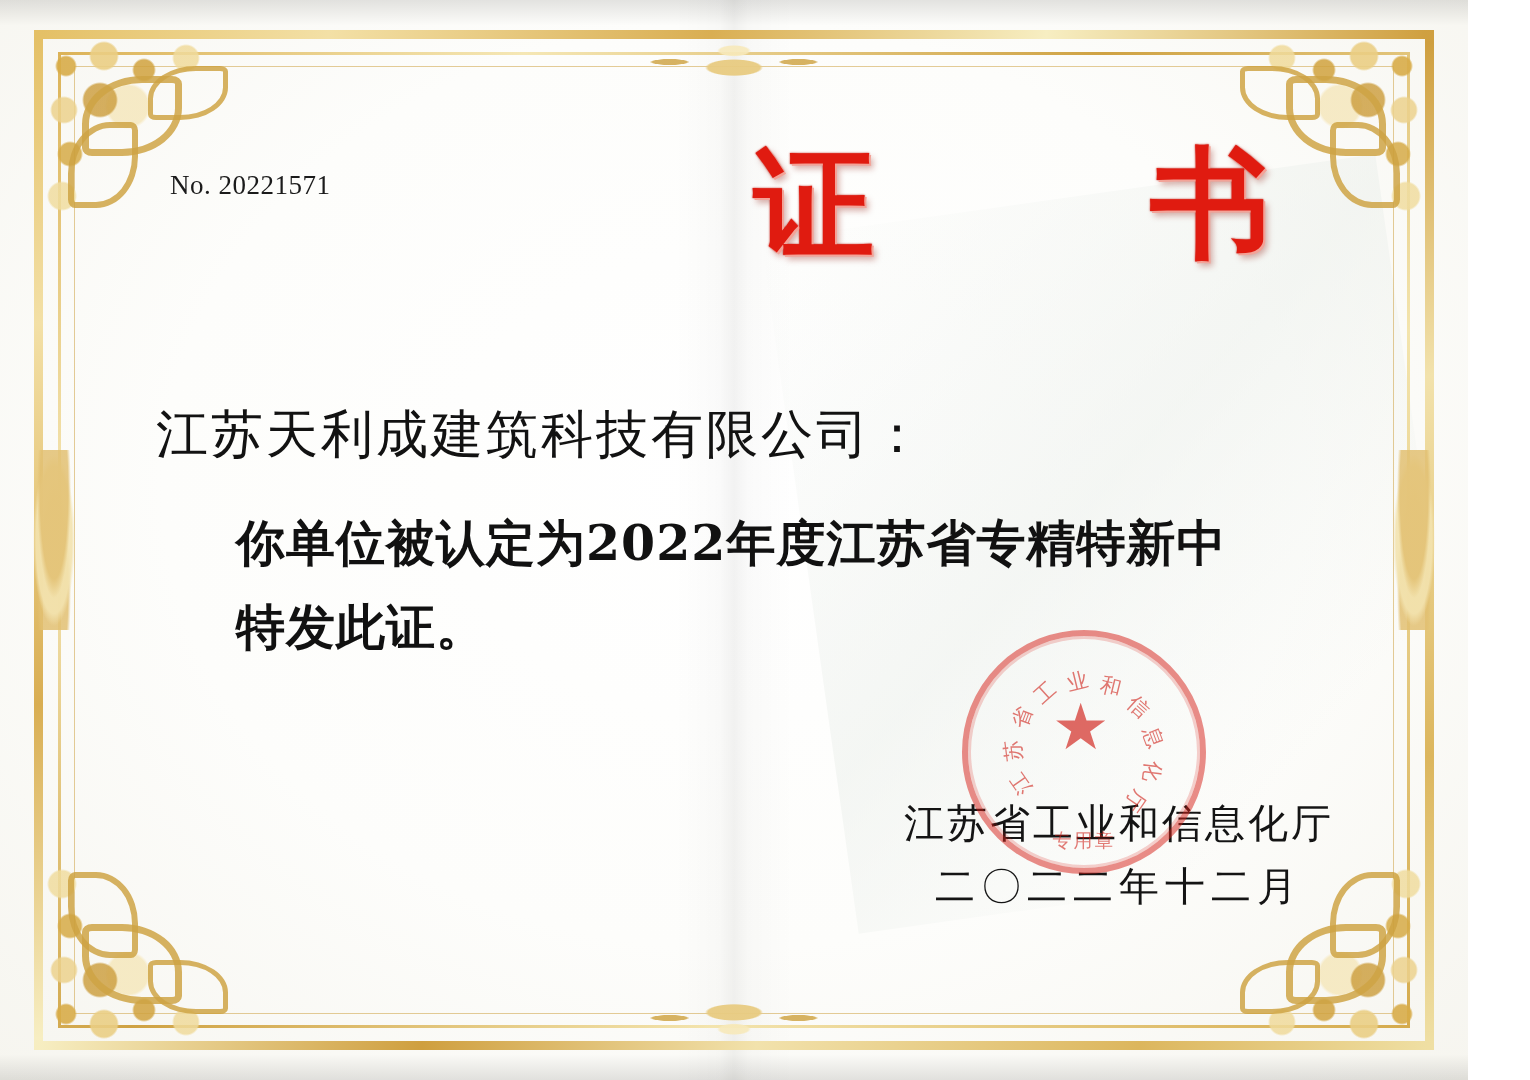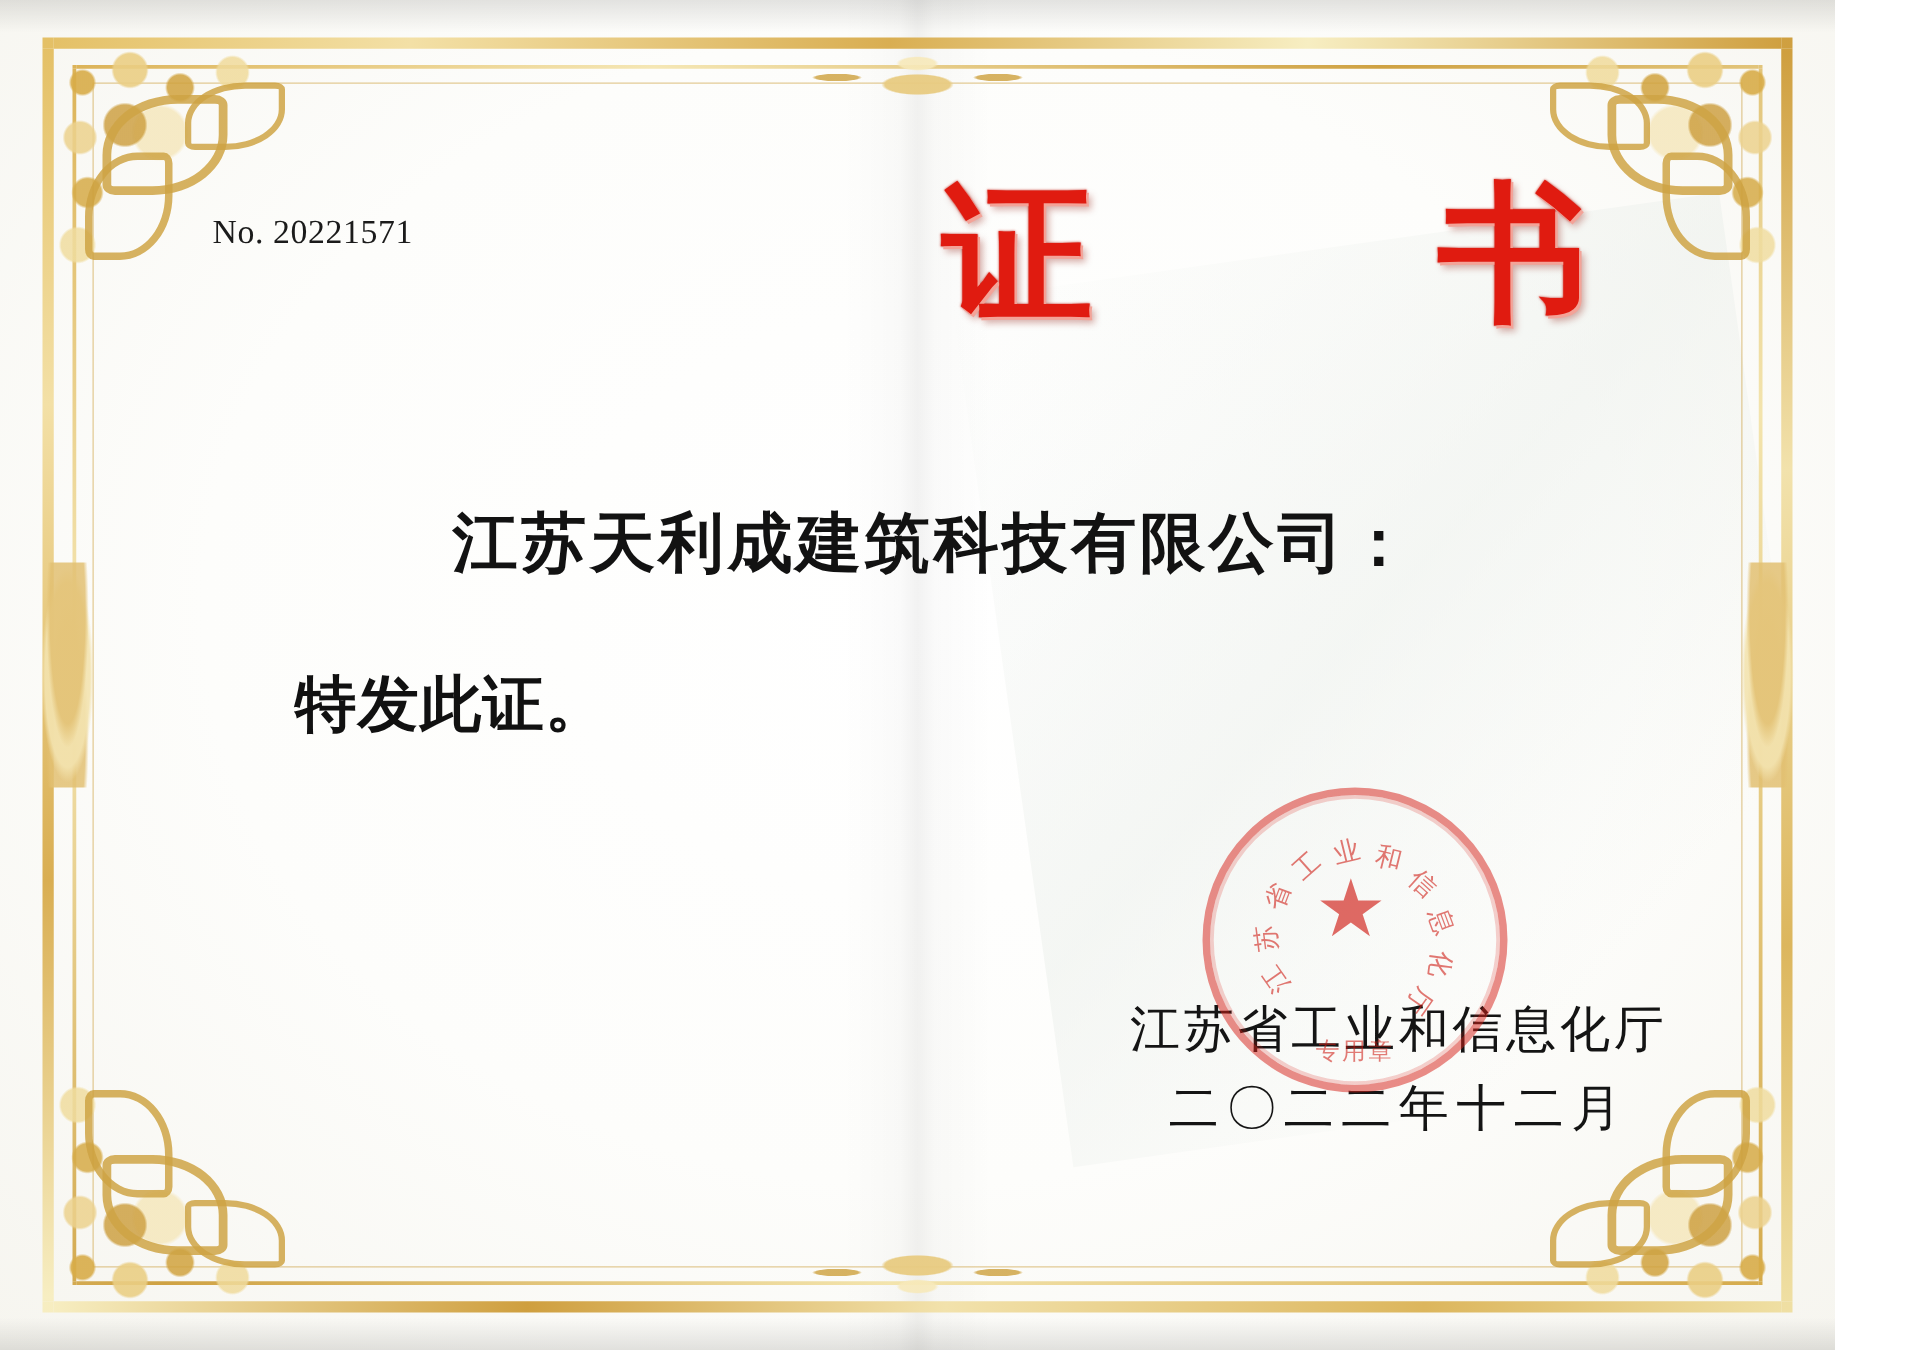--- a/index.html
+++ b/index.html
@@ -193,25 +193,24 @@
   .body-block {
     position: absolute;
     left: 18px;
     right: 10px;
     top: 290px;
   }
 
   .addressee {
     font-family: "DejaVu Serif", serif;
     font-size: 52px;
-    font-weight: bold;
+    font-weight: normal;
     color: #121212;
     letter-spacing: 3px;
-    margin: 0 0 51px 18px;
-    text-align: center;
+    margin: 0 0 31px 18px;
   }
 
   .para {
     font-family: "DejaVu Serif", serif;
     font-size: 49px;
     font-weight: bold;
     color: #111111;
     line-height: 1.72;
     letter-spacing: 1px;
     margin: 0;
@@ -352,20 +351,21 @@
 
   <div class="content">
 
     <div class="serial">No. 20221571</div>
 
     <div class="title">证　书</div>
 
     <div class="body-block">
       <div class="addressee">江苏天利成建筑科技有限公司：</div>
 
+      <p class="para indent">你单位被认定为2022年度江苏省专精特新中</p>
       <p class="para indent">特发此证。</p>
     </div>
 
     <div class="sign-block">
       <div class="issuer">江苏省工业和信息化厅</div>
       <div class="issue-date">二〇二二年十二月</div>
     </div>
 
     <div class="seal">
       <div class="ring-text" id="sealRing">

